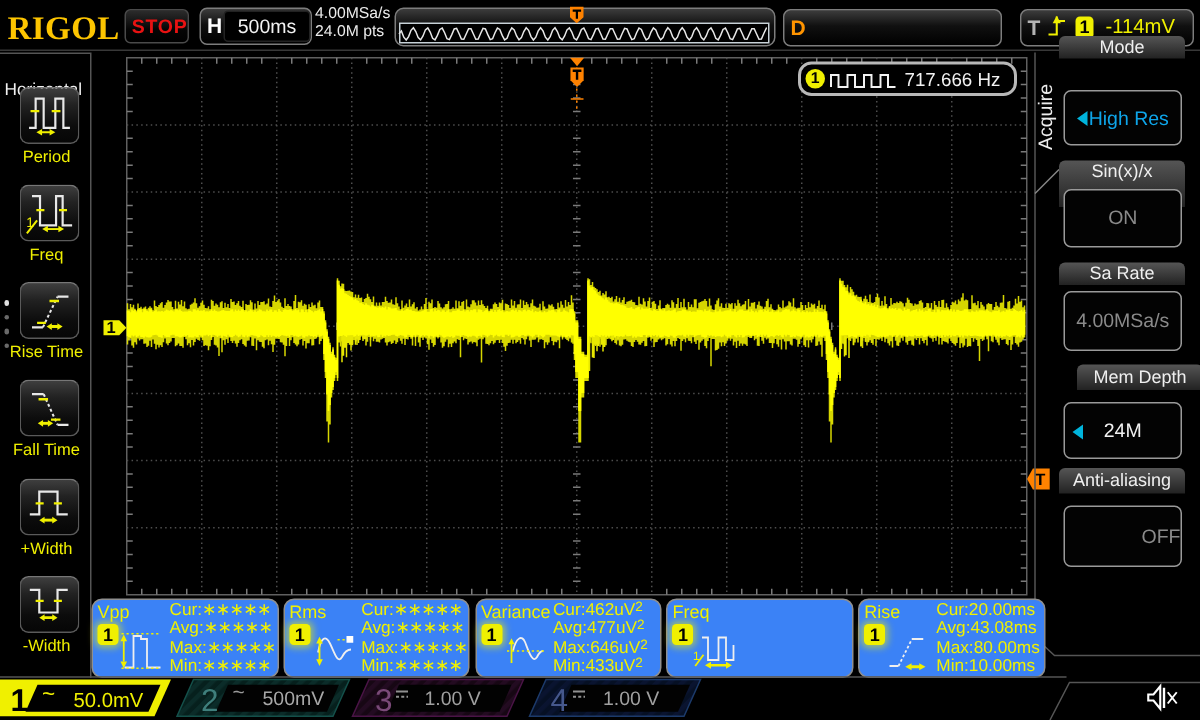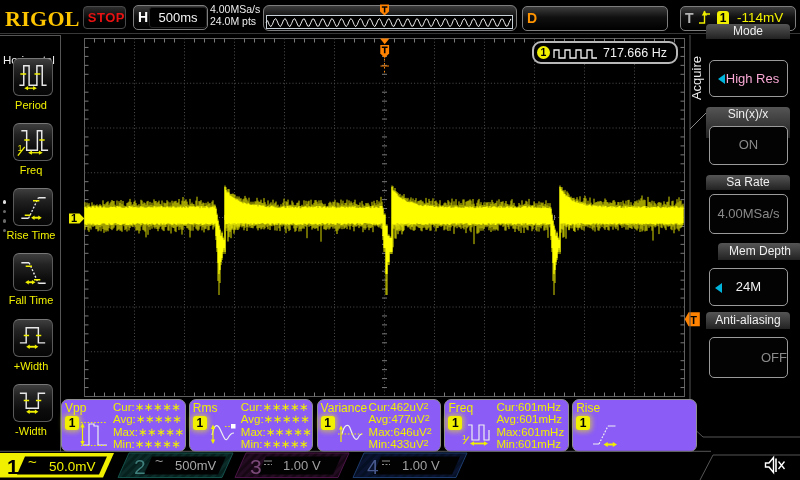--- a/index.html
+++ b/index.html
@@ -8,21 +8,21 @@
        background:linear-gradient(180deg,#3c3c3c 0%,#101010 45%,#000 100%);}
   .hdr{position:absolute;left:706px;width:84px;height:15px;border-radius:4px 4px 0 0;
        background:linear-gradient(180deg,#555 0%,#222 100%);color:#efefef;
        font-size:12px;text-align:center;line-height:15px;}
   .mbox{position:absolute;left:709px;width:77px;border:1px solid #9a9a9a;border-radius:5px;
        background:#030303;color:#8a8a8a;font-size:13px;text-align:center;}
   .lbtn{position:absolute;left:12.5px;width:38px;height:36px;border:1px solid #5a5a5a;border-radius:6px;
        background:linear-gradient(180deg,#3e3e3e 0%,#222 30%,#0c0c0c 70%,#060606 100%);border-top-color:#777;}
   .llab{position:absolute;left:0;width:62px;text-align:center;color:#f0f000;font-size:11px;}
   .panel{position:absolute;top:399px;width:122.5px;height:50.5px;border:1.5px solid #8f8f8f;
-       border-radius:7px;background:#8b5cf6;}
+       border-radius:7px;background:#3b82f6;}
   .pname{position:absolute;left:3px;top:1px;color:#f0f000;font-size:12px;}
   .pbadge{position:absolute;left:3px;top:16px;width:14px;height:14px;background:#f0f000;
        border-radius:3px;color:#000;font-size:12px;font-weight:bold;text-align:center;
        line-height:14px;box-shadow:0 0 5px 2px rgba(240,240,0,0.55);}
   .pvals{position:absolute;left:51px;top:1px;color:#f0f000;font-size:11.5px;line-height:12.4px;white-space:nowrap;}
   sup{font-size:9px;line-height:0;vertical-align:2.5px;}
   svg text{font-family:"Liberation Sans",sans-serif;}
 </style></head><body>
 <svg class="abs" style="left:0;top:0" width="800" height="480" viewBox="0 0 800 480">
     <defs>
@@ -166,21 +166,21 @@
  </svg>
  <span class="abs" style="left:69px;top:2.5px;color:#f2f2f2;font-size:12.5px;">717.666 Hz</span>
 </div>
 <svg class="abs" style="left:684px;top:33px" width="116" height="410" viewBox="0 0 116 410">
     <path d="M6 2V392L19 404H116" stroke="#555" stroke-width="1" fill="none"></path>
     <path d="M22 80L6 96" stroke="#888" stroke-width="1" fill="none"></path>
   </svg>
 <div class="abs" style="left:659px;top:70px;width:76px;height:16px;transform:rotate(-90deg);color:#ececec;font-size:13px;text-align:center;">Acquire</div>
 <style>.tri{display:inline-block;width:0;height:0;border-right:7px solid #00b4dc;border-top:5px solid transparent;border-bottom:5px solid transparent;margin-right:1px;vertical-align:-1px;}.tri2{position:absolute;left:5px;top:14px;width:0;height:0;border-right:7px solid #00b4dc;border-top:5px solid transparent;border-bottom:5px solid transparent;}</style>
 <div class="hdr" style="top:24px;height:15px;line-height:15px;">Mode</div>
-<div class="mbox" style="top:60px;height:35px;line-height:35px;"><span style="color:#f9a8d4"><span class="tri"></span>High Res</span></div>
+<div class="mbox" style="top:60px;height:35px;line-height:35px;"><span style="color:#0ea5e9"><span class="tri"></span>High Res</span></div>
 <div class="hdr" style="top:107px;height:31px;line-height:15px;">Sin(x)/x</div>
 <div class="mbox" style="top:126px;height:36.5px;line-height:36.5px;">ON</div>
 <div class="hdr" style="top:174.5px;height:15px;line-height:15px;">Sa Rate</div>
 <div class="mbox" style="top:193.5px;height:38px;line-height:38px;">4.00MSa/s</div>
 <div class="hdr" style="top:243px;height:17px;line-height:17px;margin-left:12px;">Mem Depth</div>
 <div class="mbox" style="top:267.5px;height:36px;line-height:36px;"><span class="tri2"></span><span style="color:#f0f0f0">24M</span></div>
 <div class="hdr" style="top:312px;height:17px;line-height:17px;">Anti-aliasing</div>
 <div class="mbox" style="top:336.5px;height:39px;line-height:39px;text-align:right;">OFF</div>
 <div class="panel" style="left:61px">
     <div class="pname">Vpp</div>
@@ -222,32 +222,32 @@
     <div class="pname">Freq</div>
     <div class="pbadge">1</div>
     <svg class="abs" style="left:16px;top:18px" width="34" height="32" viewBox="0 0 34 32">
       <path d="M7 7H11V22H18V7H23V22H28V12" stroke="#efefef" stroke-width="1.2" fill="none"></path>
       <text x="1" y="22" font-size="8" fill="#f0f000">1</text>
       <path d="M2.5 26L8 18.5" stroke="#f0f000" stroke-width="1.2" fill="none"></path>
       <path d="M12 25.5H24" stroke="#f0f000" stroke-width="1.8" fill="none"></path>
       <path d="M9 25.5l4-2.3v4.6Z" fill="#f0f000"></path>
       <path d="M27 25.5l-4-2.3v4.6Z" fill="#f0f000"></path>
     </svg>
-    <div class="pvals">Cur:601mHz<br>Avg:601mHz<br>Max:601mHz<br>Min:601mHz</div>
   </div>
 <div class="panel" style="left:572.2px">
     <div class="pname">Rise</div>
     <div class="pbadge">1</div>
     <svg class="abs" style="left:16px;top:18px" width="34" height="32" viewBox="0 0 34 32">
       <path d="M4 26H10M19 8H26.5" stroke="#efefef" stroke-width="1.2" fill="none"></path>
       <path d="M10 26L19 8" stroke="#efefef" stroke-width="1.2" fill="none" stroke-dasharray="1.8 1.5"></path>
       <path d="M18 26.5H24.5" stroke="#f0f000" stroke-width="2" fill="none"></path>
       <path d="M14.5 26.5l4.2-2.4v4.8Z" fill="#f0f000"></path>
       <path d="M28 26.5l-4.2-2.4v4.8Z" fill="#f0f000"></path>
     </svg>
+    <div class="pvals">Cur:20.00ms<br>Avg:43.08ms<br>Max:80.00ms<br>Min:10.00ms</div>
   </div>
 <svg class="abs" style="left:0;top:450px" width="800" height="30" viewBox="0 450 800 30">
     <path d="M0 451.3H711" stroke="#555" stroke-width="1"></path>
     <path d="M800 455H713L700 480" stroke="#555" stroke-width="1" fill="none"></path>
     <defs>
       <pattern id="h2" width="6" height="6" patternUnits="userSpaceOnUse" patternTransform="rotate(45)">
         <rect width="6" height="6" fill="#06201d"></rect>
         <rect width="3" height="6" fill="#0b2c29"></rect>
       </pattern>
       <pattern id="h3" width="6" height="6" patternUnits="userSpaceOnUse" patternTransform="rotate(45)">

